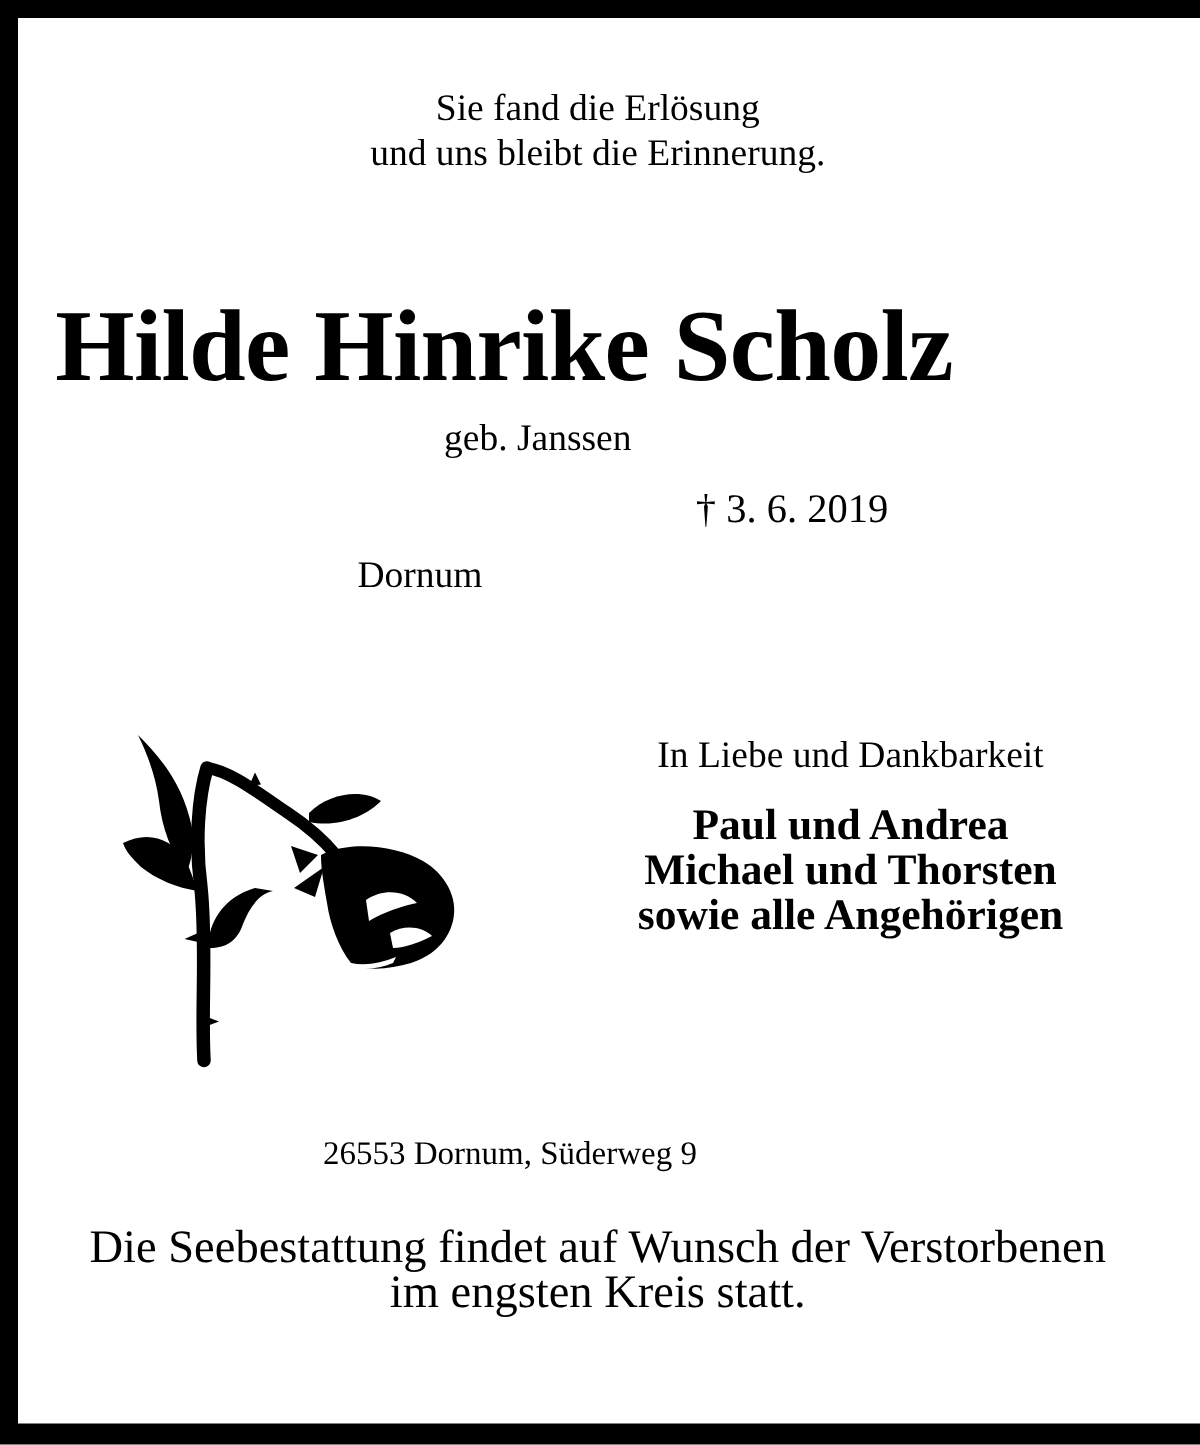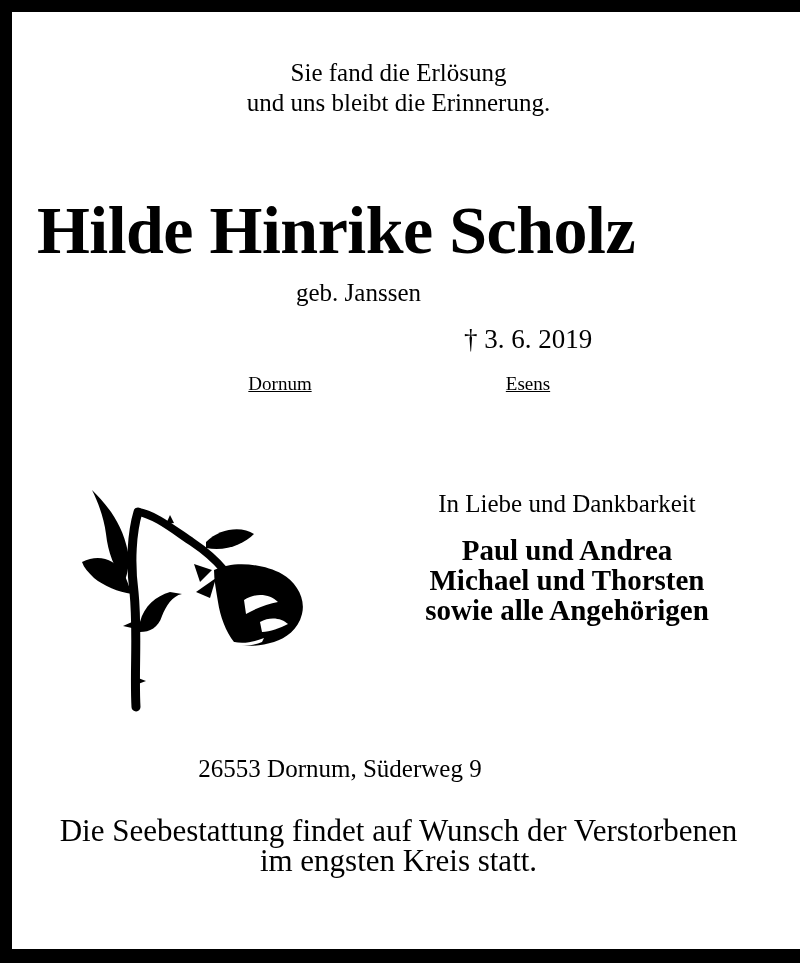--- a/index.html
+++ b/index.html
@@ -8,49 +8,48 @@
     position: absolute; left: 12px; top: 12px; width: 773px; height: 937px;
     background: #fff; color: #000;
     font-family: "Liberation Serif", "DejaVu Serif", serif;
     padding-left: 28px;
   }
   .abs { position: absolute; text-align: center; white-space: nowrap; }
   .motto { left: 0; width: 773px; top: 46px; font-size: 25px; line-height: 30px; }
   .name { left: 0; width: 648px; top: 180px; font-size: 68px; line-height: 76px; font-weight: bold; letter-spacing: -0.5px; }
   .maiden { left: 0; width: 693px; top: 266px; font-size: 25px; line-height: 30px; }
   .dates { top: 311px; font-size: 27px; line-height: 32px; }
-  .places { top: 357px; font-size: 19px; line-height: 30px; text-decoration: underline; }
+  .places { top: 357px; font-size: 25px; line-height: 30px; }
   .col-birth { left: 178px; width: 180px; }
   .col-death { left: 420px; width: 192px; }
   .rose { position: absolute; left: 62px; top: 470px; width: 240px; height: 235px; }
   .family { left: 390px; width: 330px; top: 477px; }
   .family .lead { font-size: 25px; line-height: 30px; }
   .family .names { font-size: 29px; line-height: 30px; font-weight: bold; margin-top: 16px; }
-  .address { left: 0; width: 656px; top: 742px; font-size: 25px; line-height: 30px; }
+  .address { left: 0; width: 656px; top: 742px; font-size: 22px; line-height: 30px; }
   .note { left: 0; width: 773px; top: 804px; font-size: 31px; line-height: 30px; }
   .line { display: block; }
 </style>
 </head>
 <body>
 
 <div class="card">
 
   <div class="abs motto">
     <span class="line">Sie fand die Erlösung</span>
     <span class="line">und uns bleibt die Erinnerung.</span>
   </div>
 
   <div class="abs name">Hilde Hinrike Scholz</div>
 
   <div class="abs maiden">geb. Janssen</div>
 
   <div class="abs dates col-death">† 3. 6. 2019</div>
 
   <div class="abs places col-birth">Dornum</div>
-  <div class="abs places col-death">Esens</div>
 
   <svg class="rose" viewBox="0 0 240 235" xmlns="http://www.w3.org/2000/svg">
 
     <path d="M62 225 C60 190 64 150 60 110 C56 80 58 50 64 30" stroke="#000" stroke-width="9" fill="none" stroke-linecap="round"></path>
 
     <path d="M64 30 C80 32 100 48 118 60 C130 68 140 76 150 88" stroke="#000" stroke-width="8" fill="none" stroke-linecap="round"></path>
 
     <path d="M58 140 l-9 4 l9 2 z" fill="#000"></path>
     <path d="M64 196 l8 3 l-8 3 z" fill="#000"></path>
     <path d="M92 42 l4 -9 l4 8 z" fill="#000"></path>

